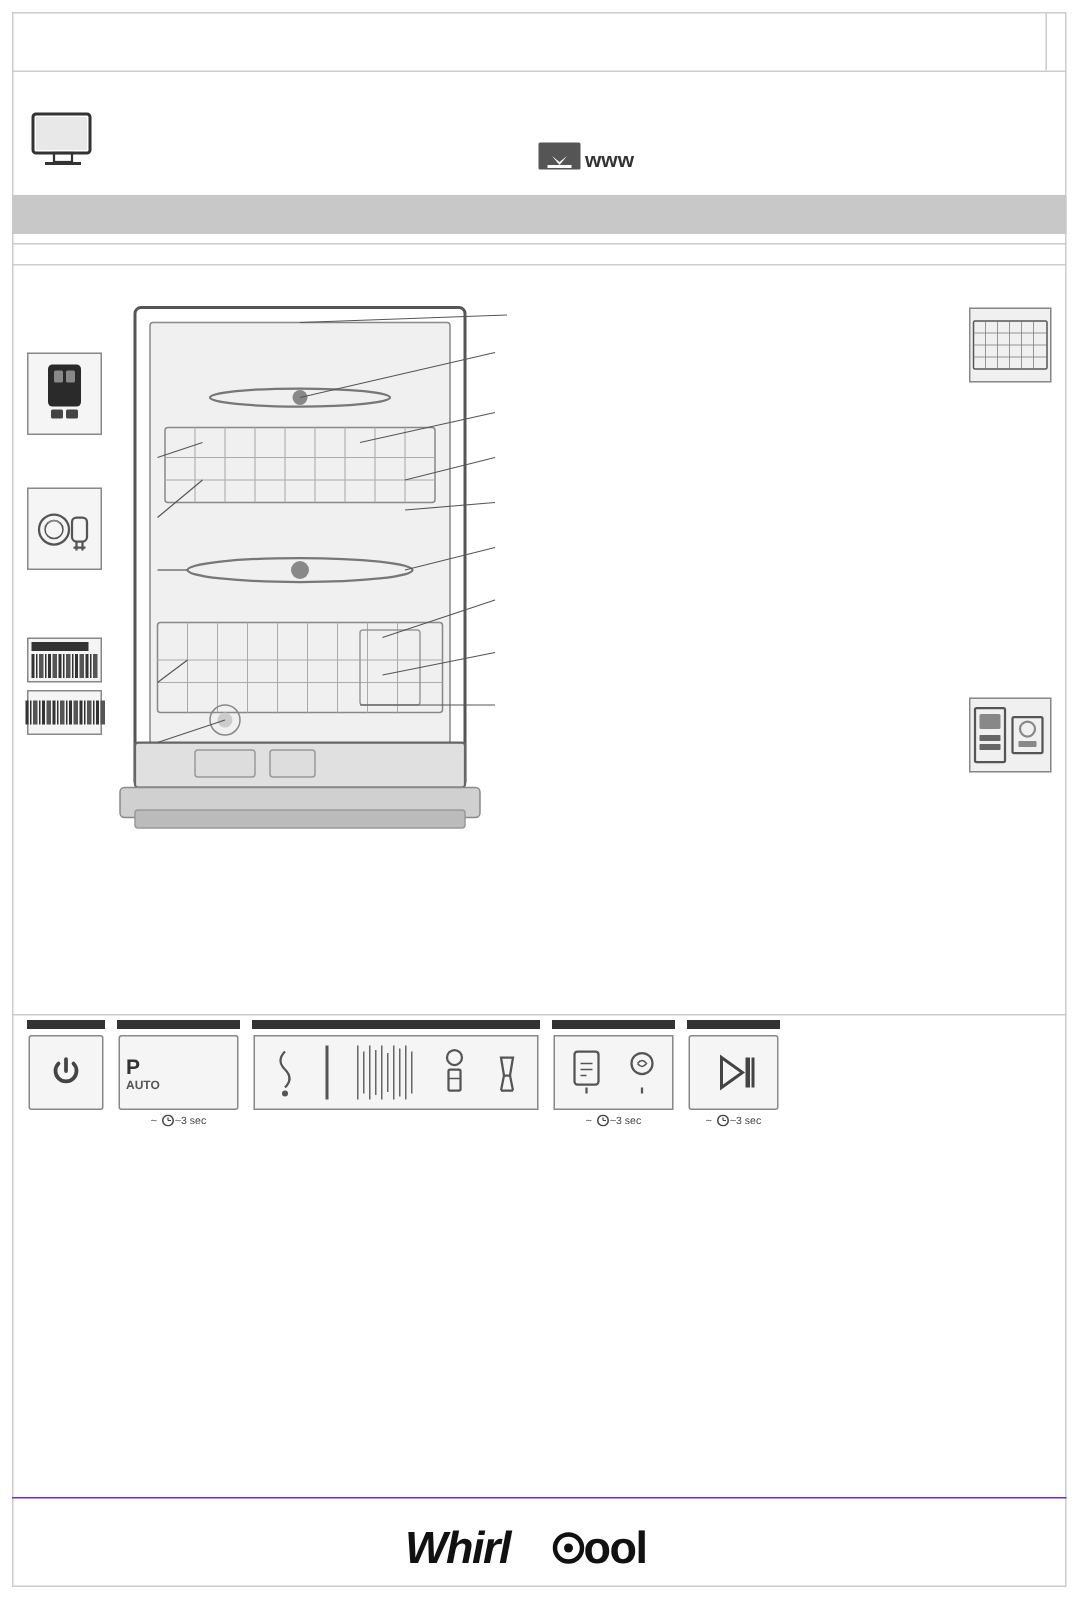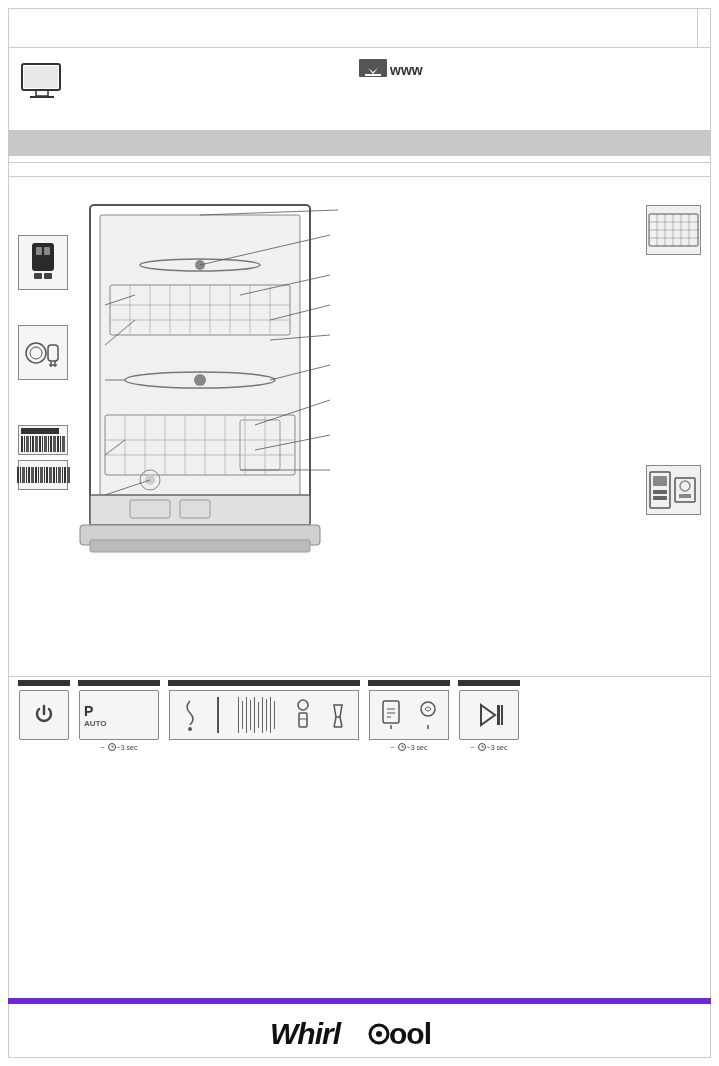--- a/index.html
+++ b/index.html
@@ -37,21 +37,21 @@
     }
 
     
     .icons-row {
       position: absolute;
       top: 58px;
       left: 18px;
       right: 18px;
       height: 60px;
       display: flex;
-      align-items: flex-start;
+      align-items: flex-end;
     }
 
     
     .gray-bar {
       position: absolute;
       top: 130px;
       left: 8px;
       right: 8px;
       height: 26px;
       background: #c8c8c8;
@@ -228,21 +228,21 @@
       font-size: 14px;
     }
 
     
     .footer {
       position: absolute;
       bottom: 8px;
       left: 8px;
       right: 8px;
       height: 60px;
-      border-top: 6px solid #6d28d9;
+      border-top: 1px solid #6d28d9;
       display: flex;
       align-items: center;
       justify-content: center;
     }
 
     
     .section-divider {
       position: absolute;
       top: 676px;
       left: 8px;

